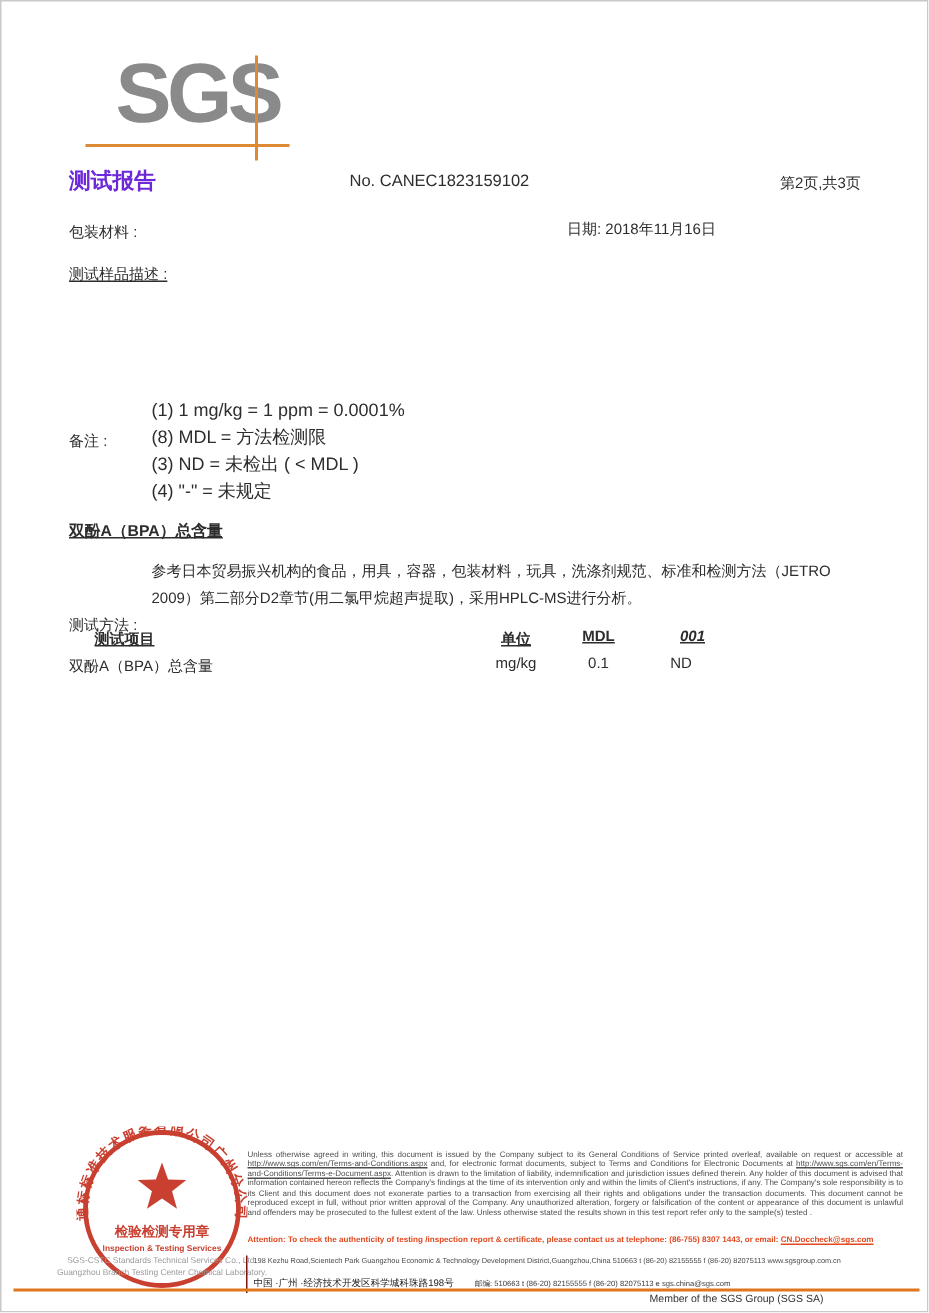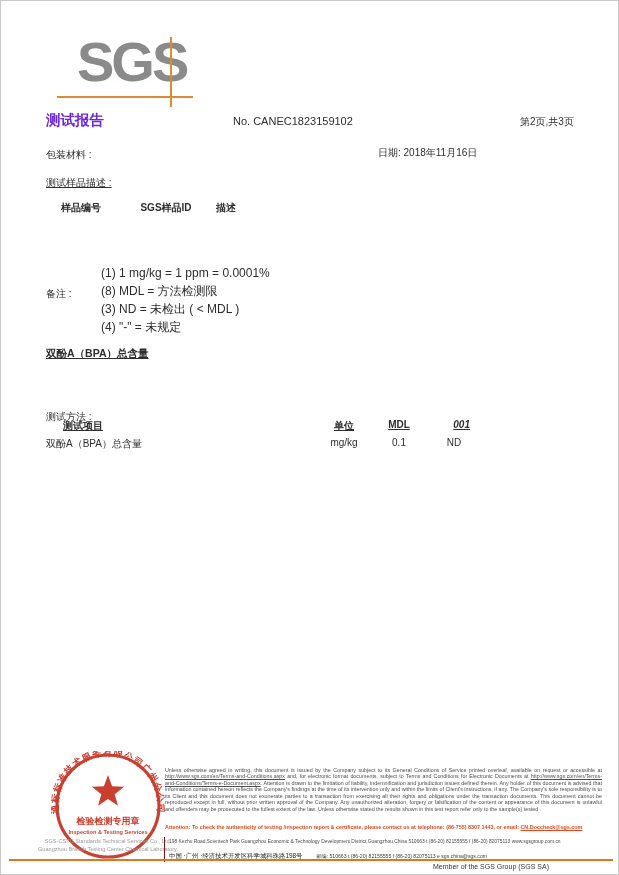--- a/index.html
+++ b/index.html
@@ -78,37 +78,33 @@
 
   <div class="abs report-title">测试报告</div>
   <div class="abs report-no">No. CANEC1823159102</div>
   <div class="abs report-date">日期: 2018年11月16日</div>
   <div class="abs report-pages">第2页,共3页</div>
 
   <div class="abs lbl results-label">包装材料 :</div>
   <div class="abs lbl sample-desc-label">测试样品描述 :</div>
 
   <div class="abs sample-table">
-    <div class="trow thead">
-      <span class="c1">样品编号</span>
-      <span class="c2">SGS样品ID</span>
-      <span class="c3">描述</span>
-    </div>
   </div>
 
   <div class="abs lbl remarks-label">备注 :</div>
   <div class="abs remarks-list">
     <div>(1) 1 mg/kg = 1 ppm = 0.0001%</div>
     <div>(8) MDL = 方法检测限</div>
     <div>(3) ND = 未检出 ( &lt; MDL )</div>
     <div>(4) "-" = 未规定</div>
   </div>
 
   <div class="abs bpa-heading">双酚A（BPA）总含量</div>
   <div class="abs lbl method-label">测试方法 :</div>
+  <div class="abs method-text">参考日本贸易振兴机构的食品，用具，容器，包装材料，玩具，洗涤剂规范、标准和检测方法（JETRO 2009）第二部分D2章节(用二氯甲烷超声提取)，采用HPLC-MS进行分析。</div>
 
   <span class="abs rt-h rt-h0">测试项目</span>
   <span class="abs rt-h rt-h1">单位</span>
   <span class="abs rt-h rt-h2">MDL</span>
   <span class="abs rt-h rt-h3">001</span>
 
   <span class="abs rt-c rt-c0">双酚A（BPA）总含量</span>
   <span class="abs rt-c rt-c1">mg/kg</span>
   <span class="abs rt-c rt-c2">0.1</span>
   <span class="abs rt-c rt-c3">ND</span>

